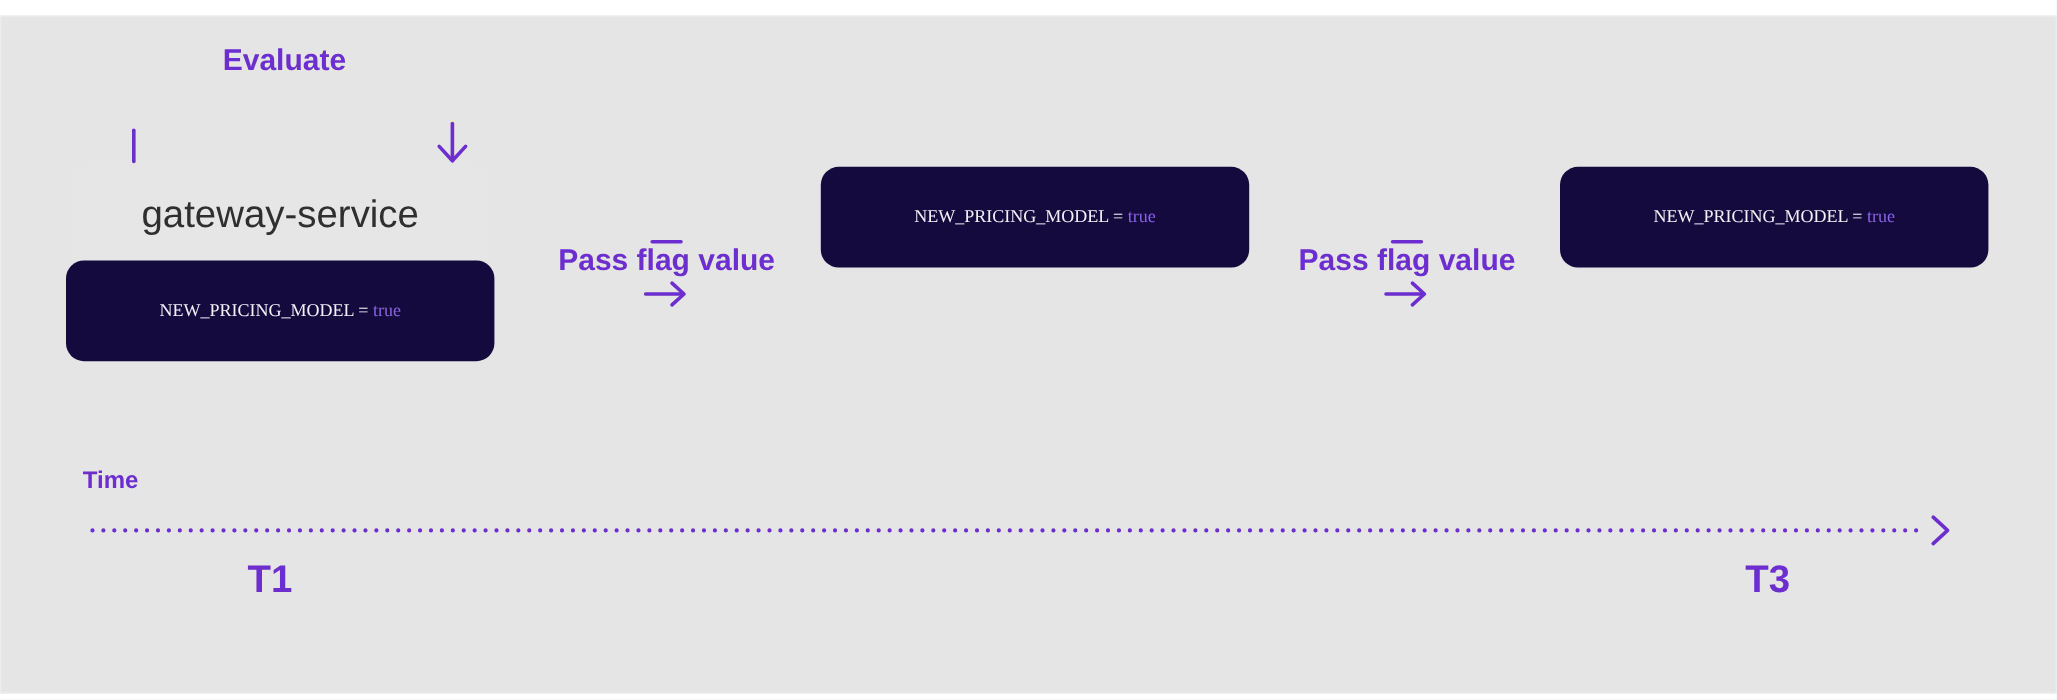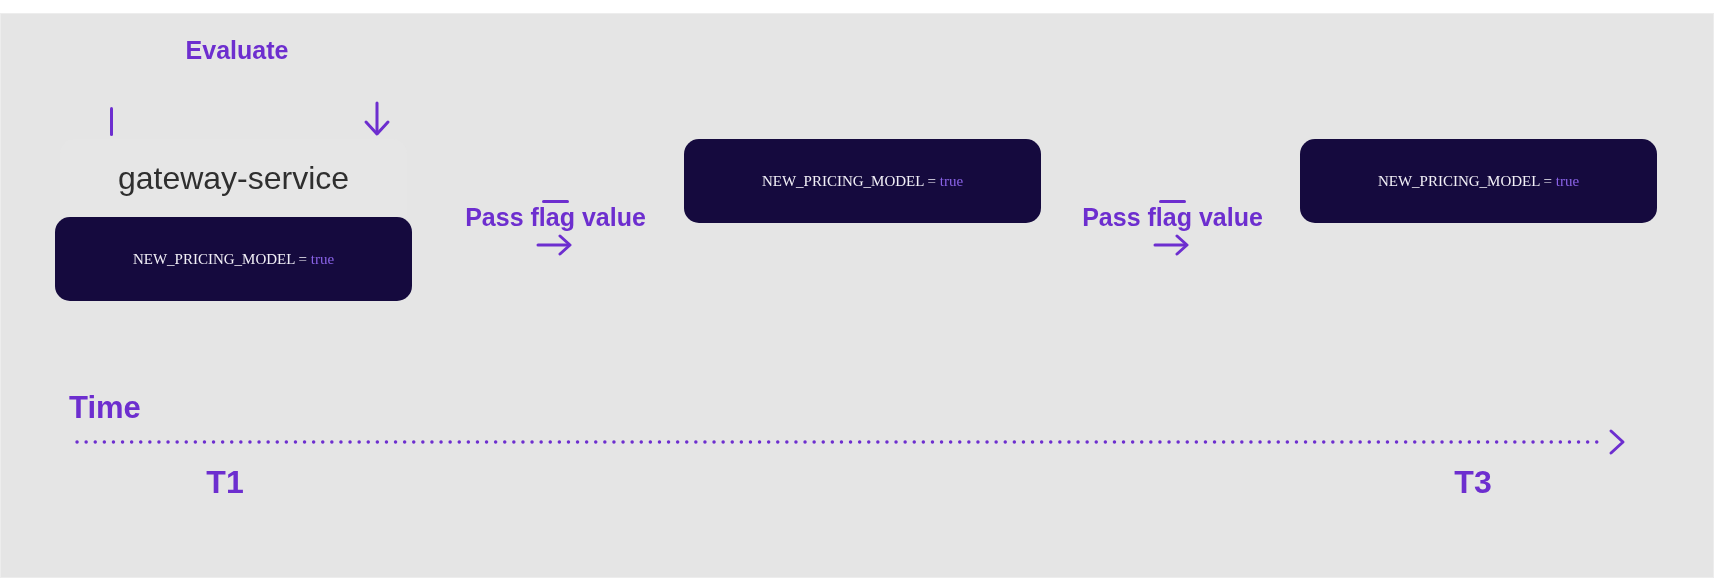--- a/index.html
+++ b/index.html
@@ -94,21 +94,21 @@
     white-space: nowrap;
   }
   .connector-arrow { flex: none; }
 
   
   .time-label {
     position: absolute;
     left: 68px; top: 376px;
     color: #6d2ecf;
     font-weight: bold;
-    font-size: 31px;
+    font-size: 20px;
   }
   .timeline-svg {
     position: absolute;
     left: 70px; top: 412px;
   }
   .t-marker {
     position: absolute;
     top: 450px;
     color: #6d2ecf;
     font-weight: bold;

